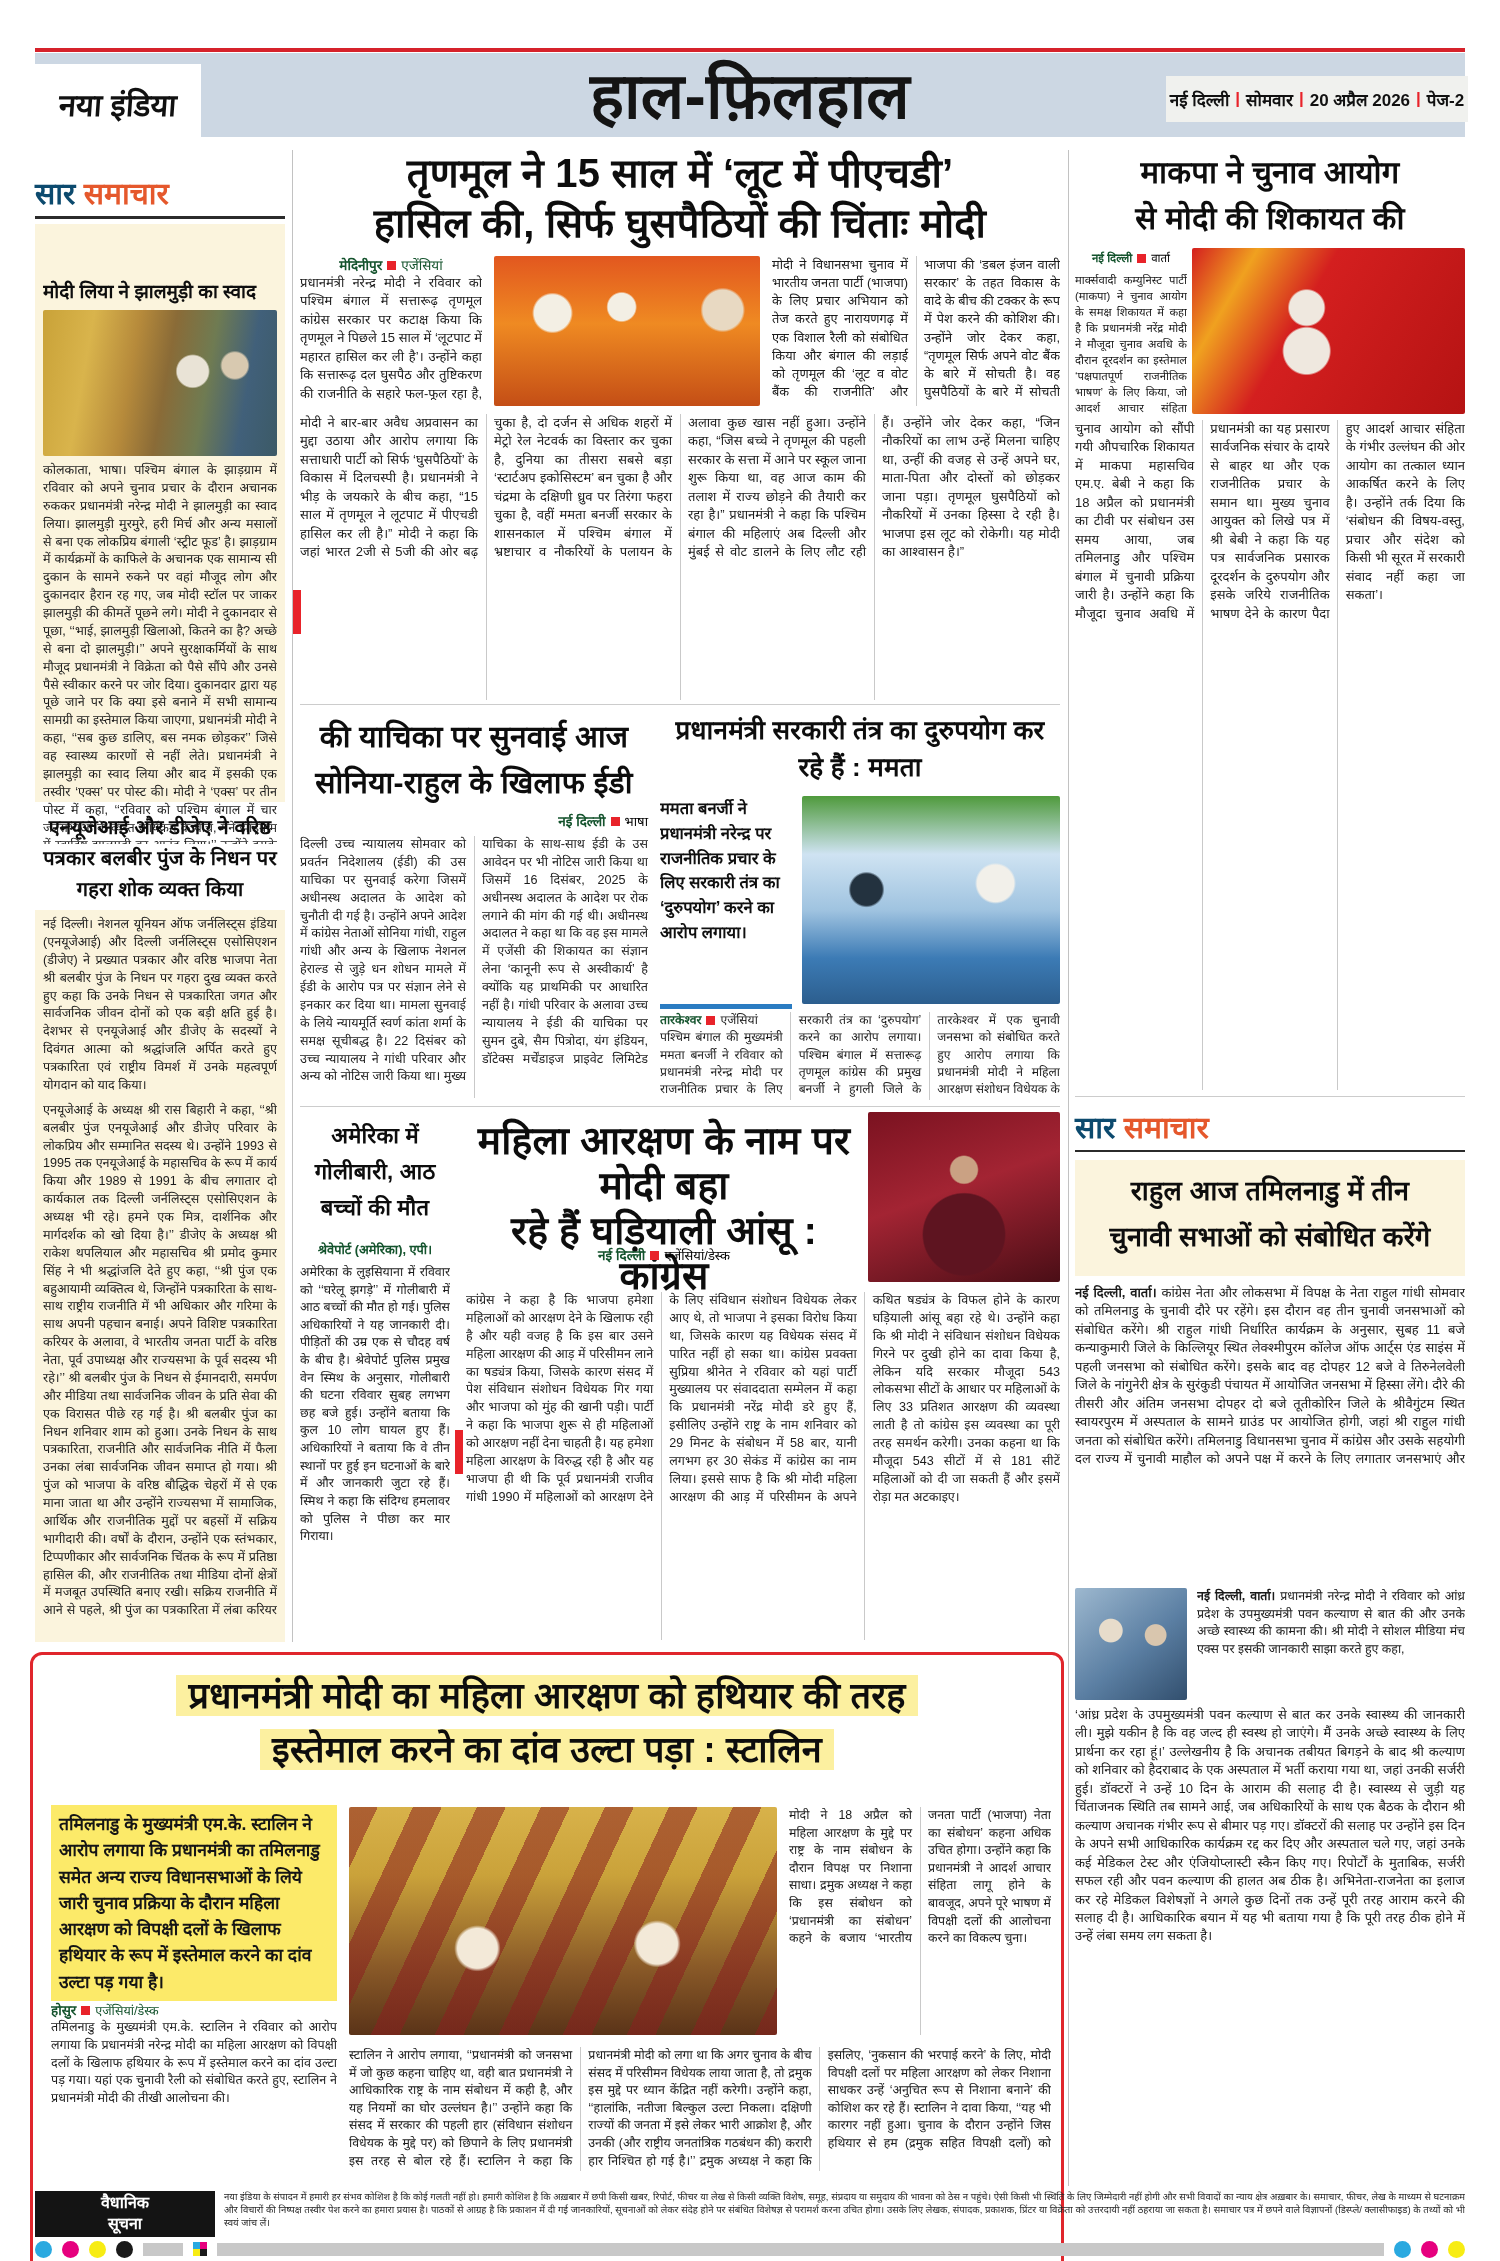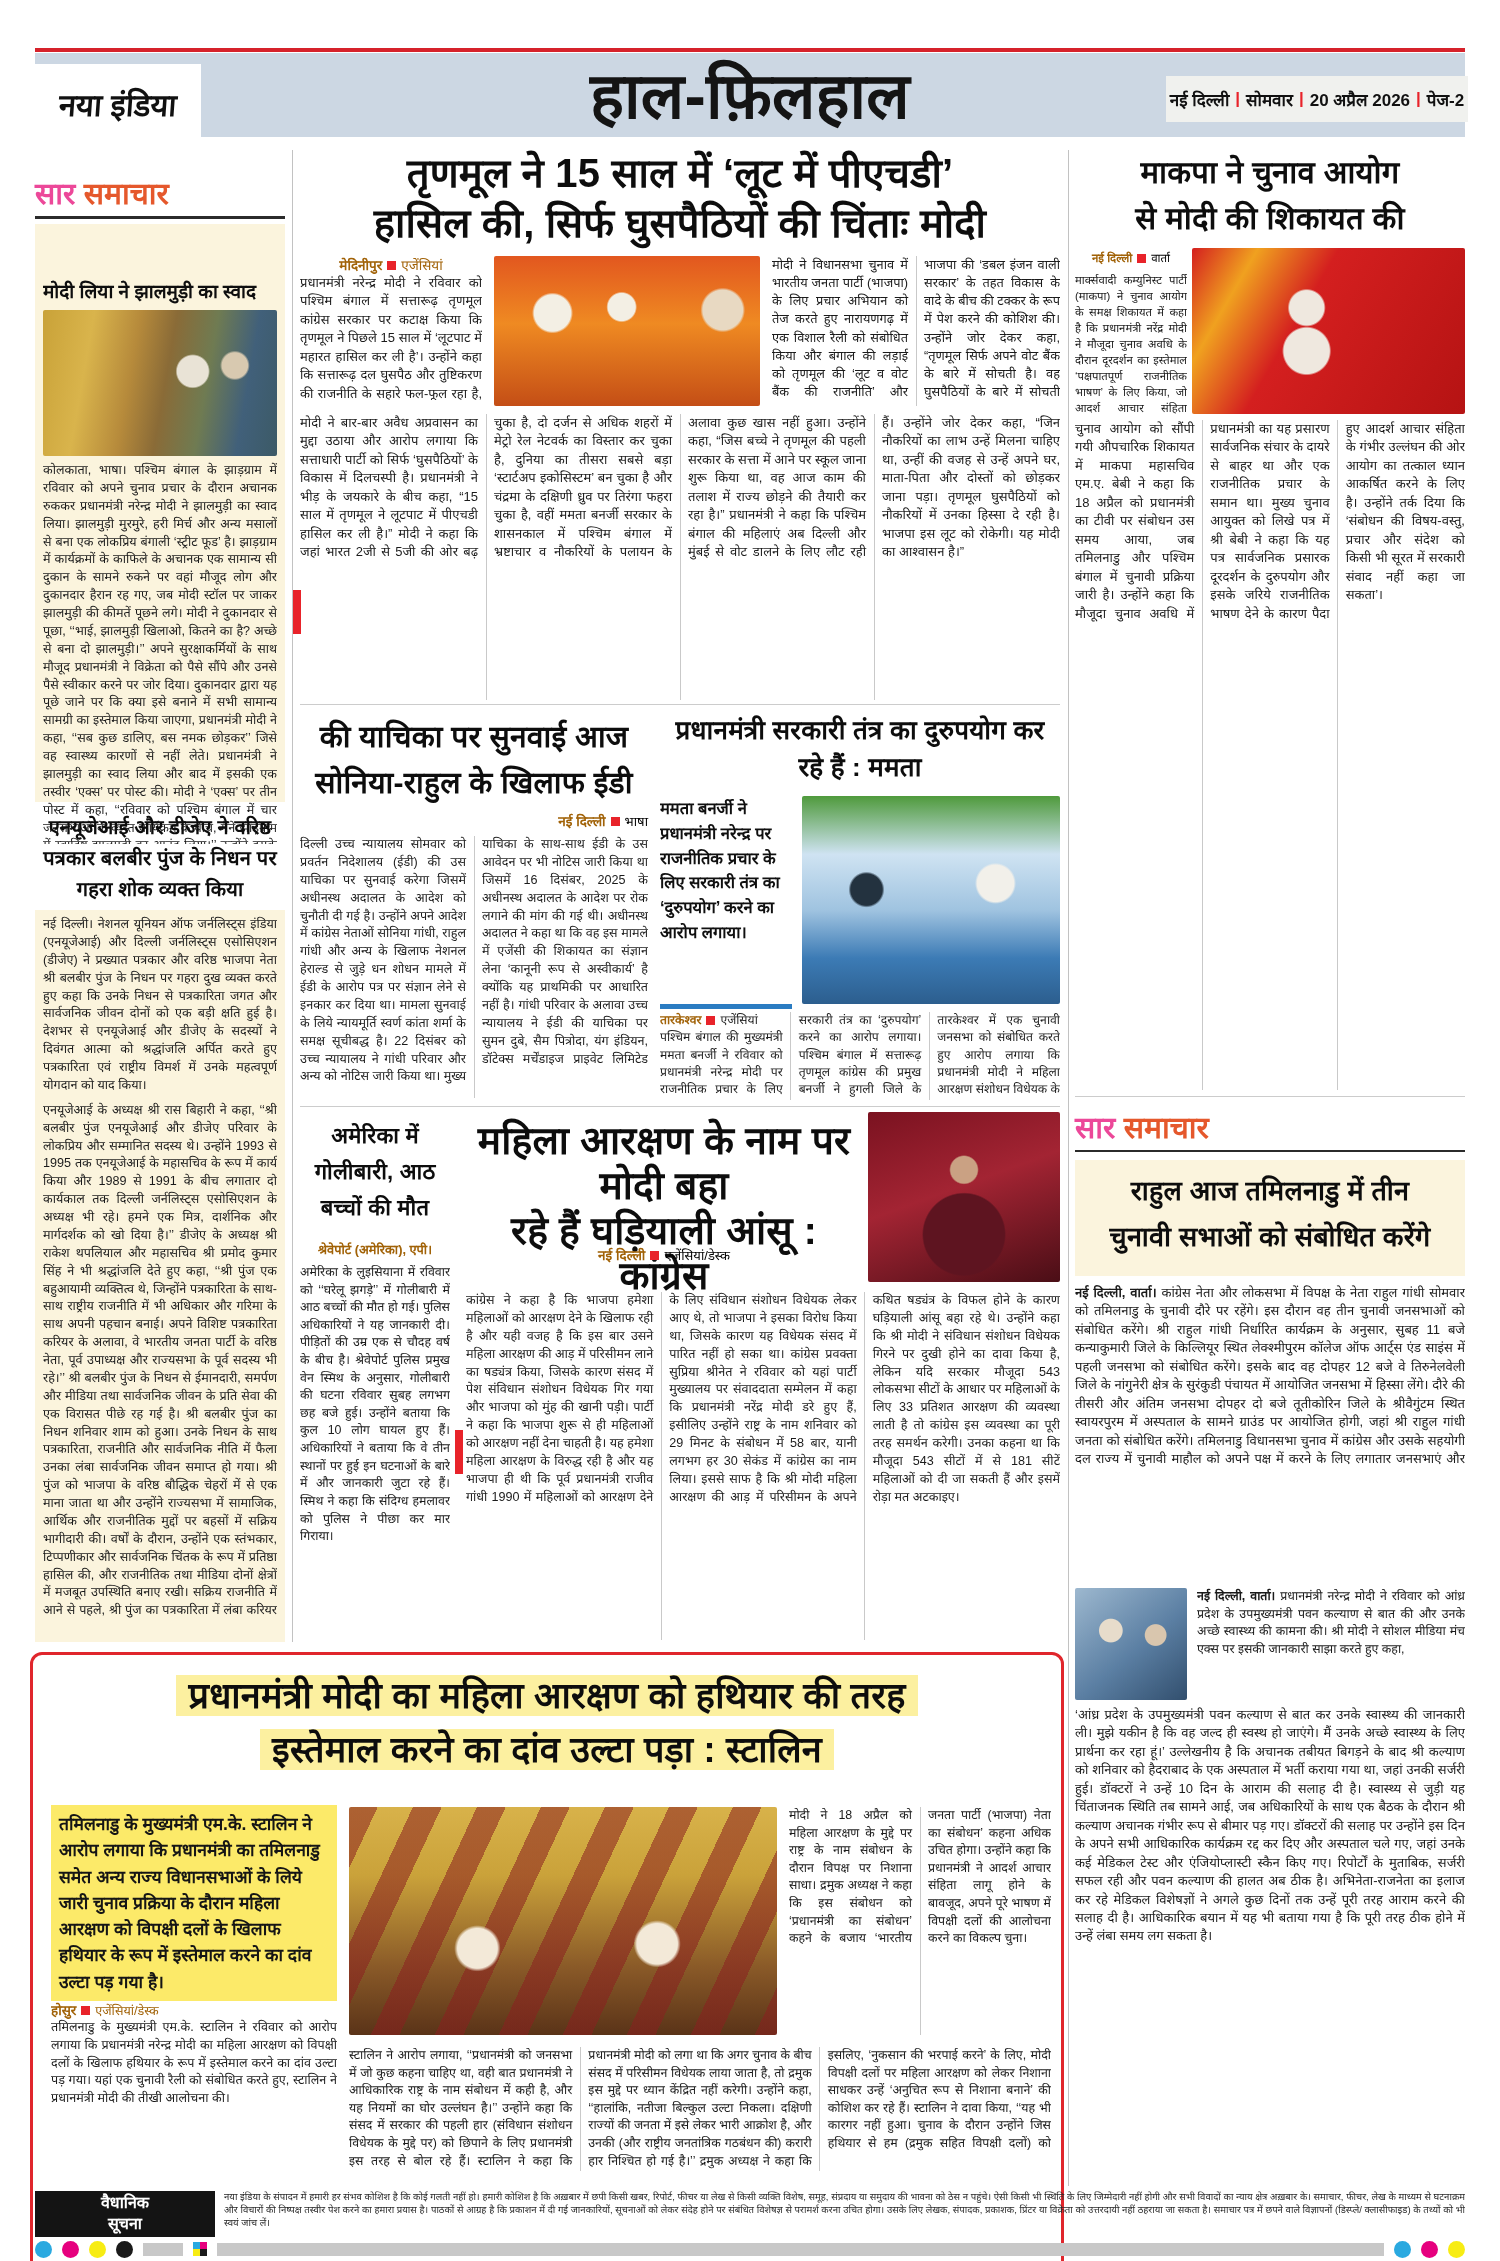--- a/index.html
+++ b/index.html
@@ -3,28 +3,28 @@
 <meta charset="utf-8">
 <style>
   html,body{margin:0;padding:0;background:#e9e9e9;font-family:"Liberation Sans","DejaVu Sans",sans-serif;}
   .page{position:relative;width:1500px;height:2261px;background:#ffffff;margin:0 auto;overflow:hidden;}
   .abs{position:absolute;}
   .bodytxt{font-size:13px;line-height:1.42;text-align:justify;color:#1b1b1b;overflow:hidden;}
   .c2{column-count:2;column-gap:16px;column-rule:1px solid #c9c9c9;}
   .c3{column-count:3;column-gap:16px;column-rule:1px solid #c9c9c9;}
   .c4{column-count:4;column-gap:16px;column-rule:1px solid #c9c9c9;}
   .hl{font-weight:800;color:#0d0d0d;text-align:center;letter-spacing:.2px;}
-  .byline{font-size:13.5px;font-weight:700;color:#a16207;}
+  .byline{font-size:13.5px;font-weight:700;color:#14532d;}
   .cream{background:#fbf4dd;}
   .rsq{display:inline-block;width:9px;height:9px;background:#e8232a;margin:0 5px 1px 5px;vertical-align:middle;}
   .vr{position:absolute;width:1px;background:#c2c2c2;}
   .hrule{position:absolute;height:1px;background:#cccccc;}
   .photo{position:absolute;border-radius:2px;overflow:hidden;}
   .saar{font-size:30px;font-weight:800;}
-  .saar .w1{color:#ec4899;}
+  .saar .w1{color:#0c4a6e;}
   .saar .w2{color:#e5582c;}
   .saar-u{position:absolute;height:3px;background:#2b2b2b;}
   .ylt{background:#fcf0a0;padding:0 12px;box-decoration-break:clone;}
   .dot{width:17px;height:17px;border-radius:50%;display:inline-block;margin-right:10px;}
   .bar{height:13px;display:inline-block;background:#c8c8c8;margin-right:10px;vertical-align:middle;}
   .sep{color:#e8232a;font-weight:700;margin:0 6px;}
 </style>
 </head>
 <body>
 

